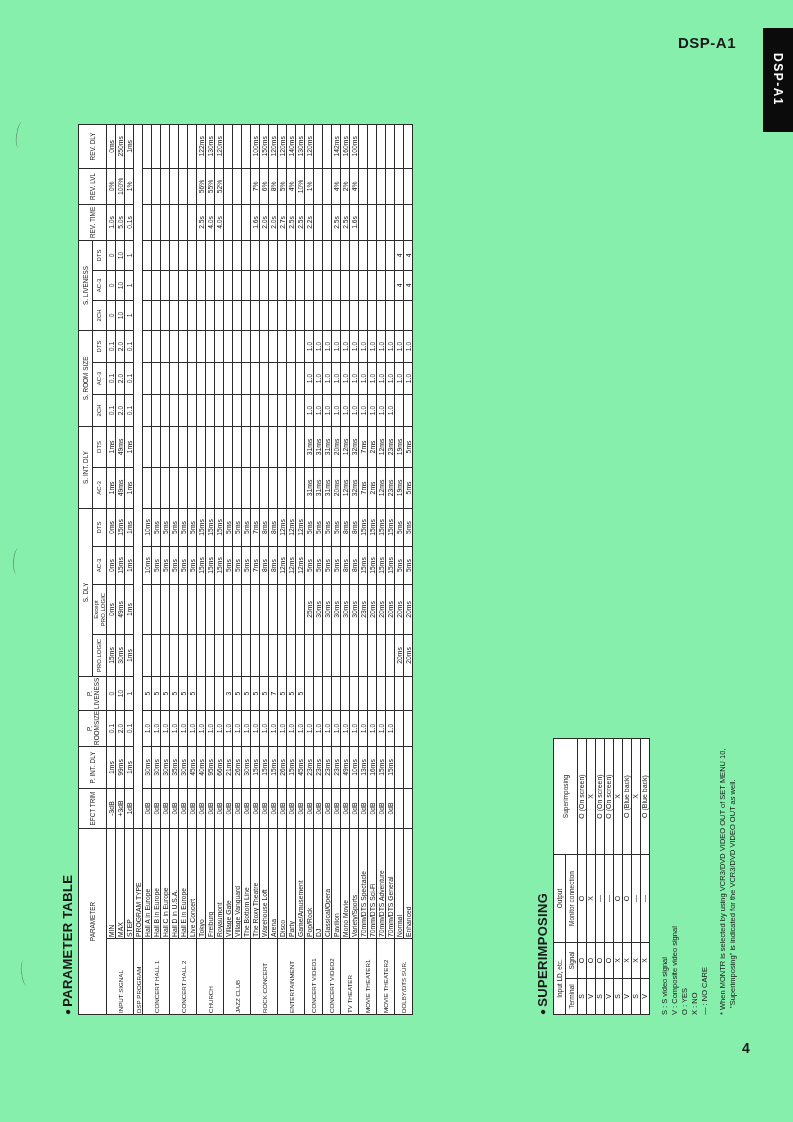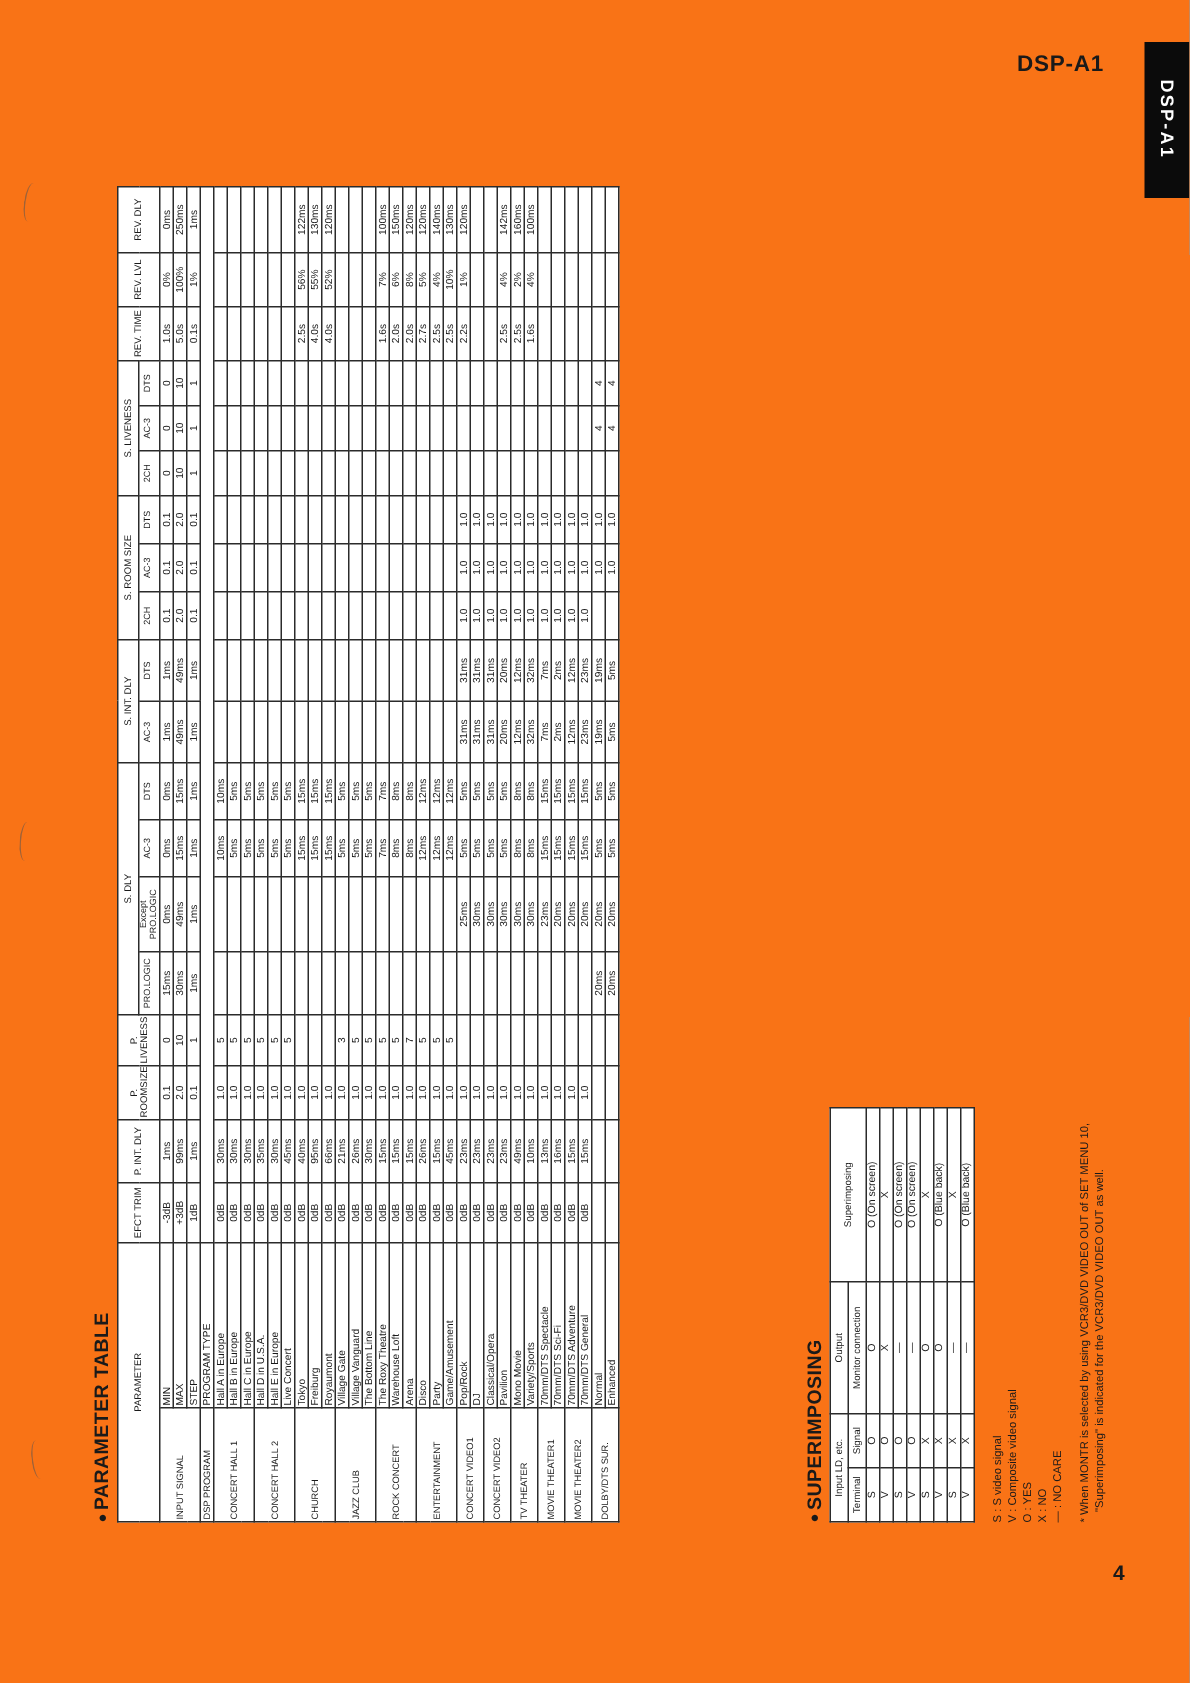--- a/index.html
+++ b/index.html
@@ -1,16 +1,16 @@
 <!DOCTYPE html>
 <html><head>
 <meta charset="utf-8">
 <style>
   html,body{margin:0;padding:0;background:#9a9a9a;}
-  .page{position:relative;width:793px;height:1122px;background:#f97316;overflow:hidden;
+  .page{position:relative;width:793px;height:1122px;background:#86efac;overflow:hidden;
         font-family:"Liberation Sans",sans-serif;color:#1a1a1a;}
 
   
   .model-label{position:absolute;top:34px;right:57px;font-size:15px;font-weight:bold;letter-spacing:.5px;}
   .tab{position:absolute;top:28px;right:0;width:30px;height:104px;background:#0b0b0b;
        display:flex;align-items:center;justify-content:center;}
   .tab-text{writing-mode:vertical-rl;color:#fff;font-weight:bold;font-size:12px;letter-spacing:1.5px;}
   .page-number{position:absolute;left:742px;top:1040px;font-size:14px;font-weight:bold;}
 
   

